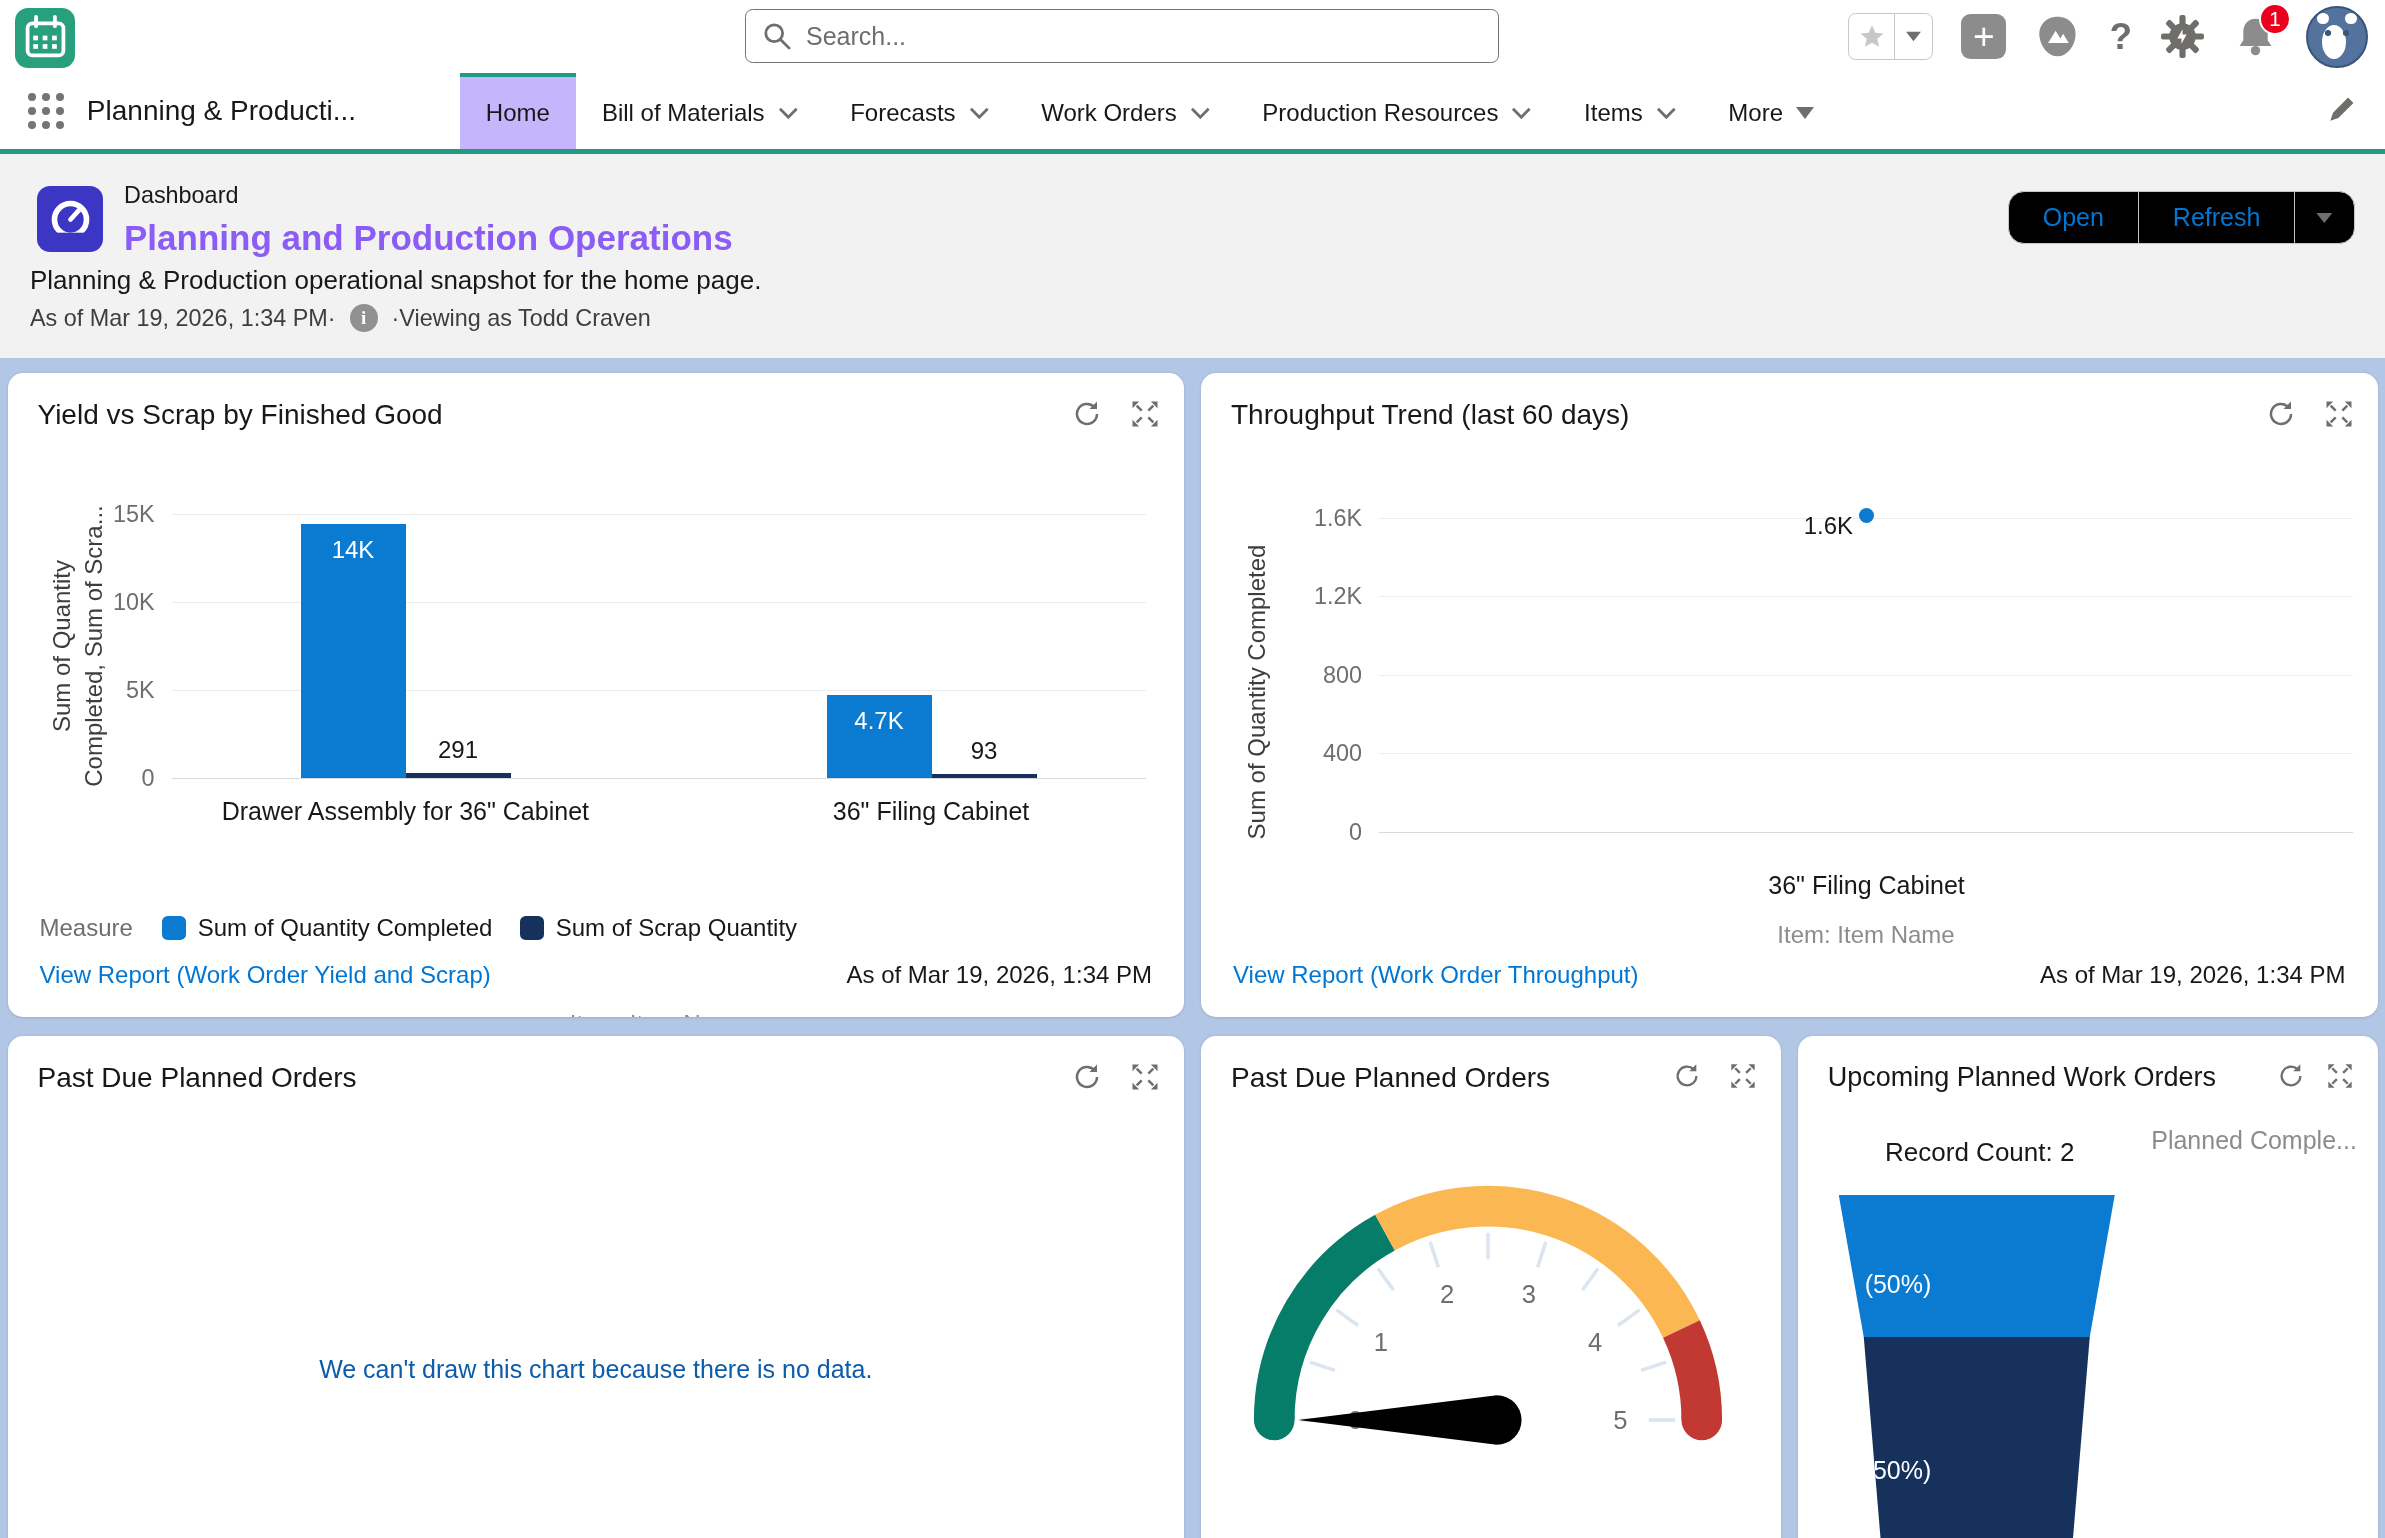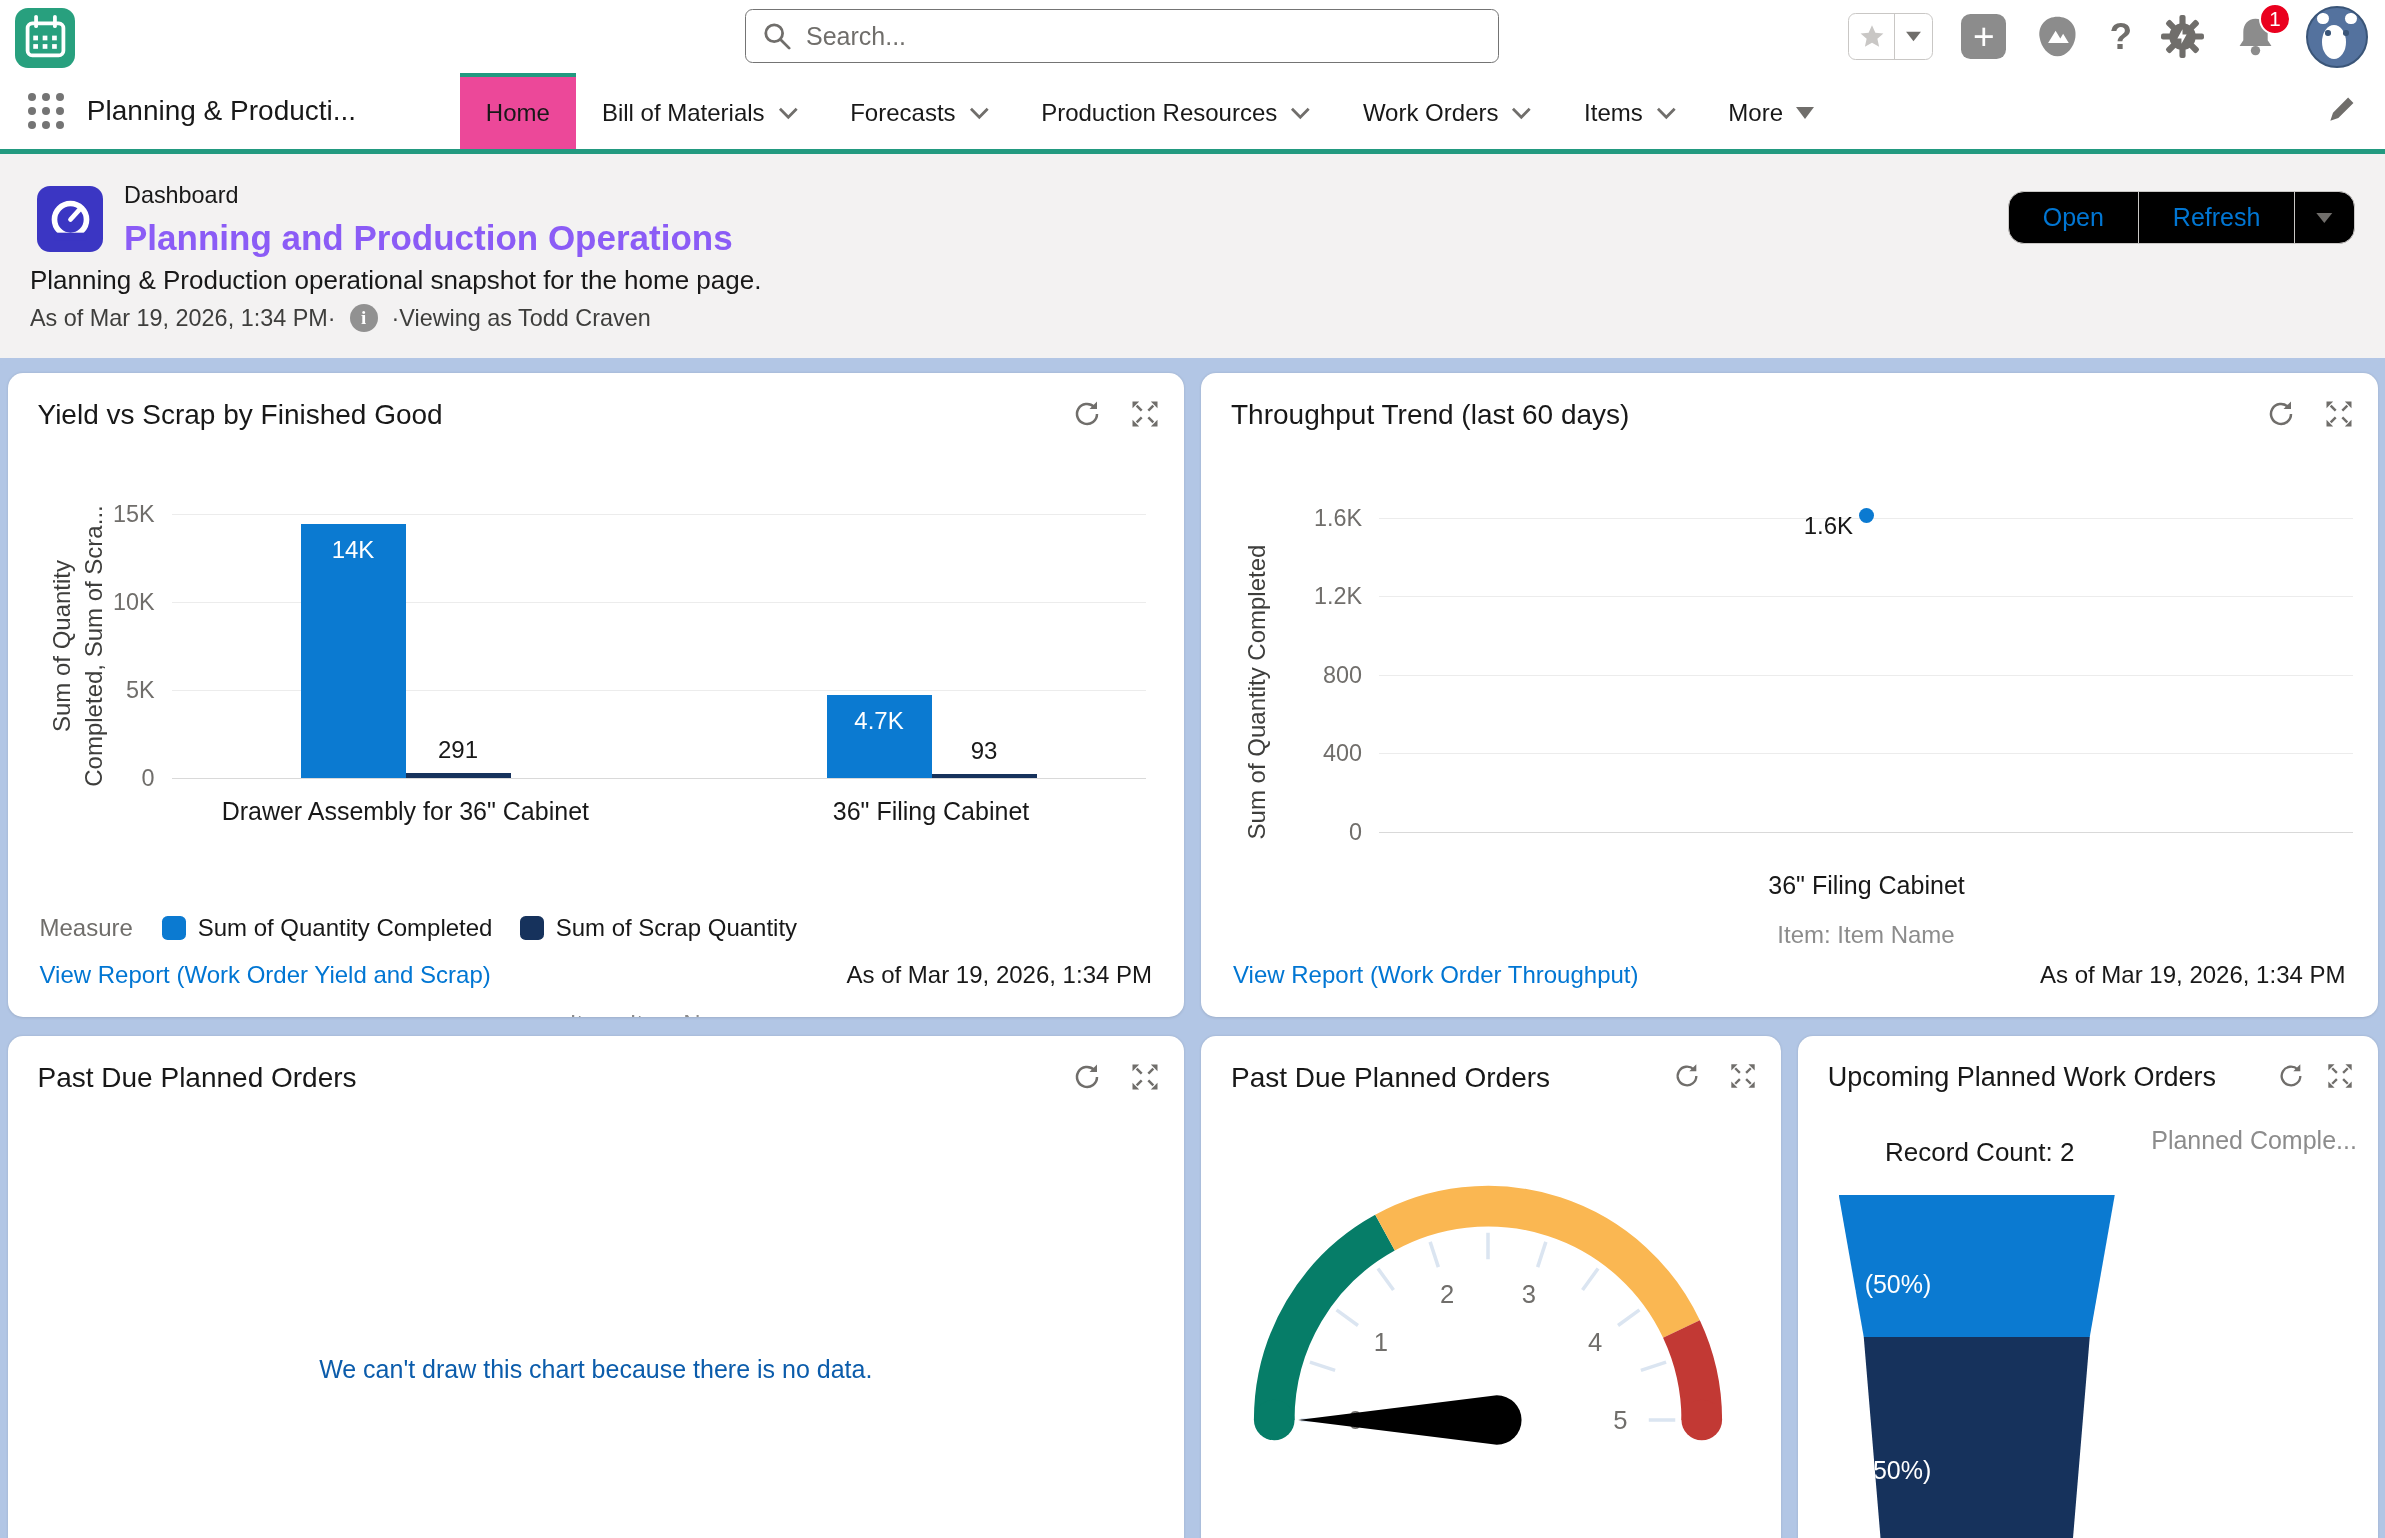--- a/index.html
+++ b/index.html
@@ -27,21 +27,21 @@
   .avatar .face{position:absolute;left:14px;top:17px;width:24px;height:34px;background:#fff;border-radius:12px/17px;}
   .avatar .ear{position:absolute;top:5.6px;width:11.2px;height:11.2px;border-radius:50%;background:#fff;}
   .avatar .eye{position:absolute;top:22.5px;width:5.6px;height:5.6px;border-radius:50%;background:#3A5578;}
   
   .navbar{position:absolute;top:73px;left:0;right:0;height:81px;background:#fff;border-bottom:5.6px solid #229A80;box-sizing:border-box;display:flex;align-items:stretch;}
   .waffle{align-self:center;margin:0 22.5px 0 28px;display:grid;grid-template-columns:repeat(3,8.4px);grid-gap:5.6px;}
   .waffle span{width:8.4px;height:8.4px;border-radius:50%;background:#747474;}
   .app-name{align-self:center;font-size:28px;color:#181818;width:328px;white-space:nowrap;overflow:hidden;}
   .tabs{display:flex;align-items:stretch;margin-left:45px;}
   .tab{display:flex;align-items:center;gap:13px;padding:0 26px;font-size:24px;color:#181818;cursor:pointer;border-top:4.7px solid transparent;box-sizing:border-box;}
-  .tab.active{background:#ec4899;border-top:4.7px solid #229A80;}
+  .tab.active{background:#c4b5fd;border-top:4.7px solid #229A80;}
   .tab .tri{width:0;height:0;border-left:9.4px solid transparent;border-right:9.4px solid transparent;border-top:12px solid #706e6b;}
   .nav-edit{margin-left:auto;align-self:center;margin-right:28px;}
   
   .dash-header{position:absolute;top:154px;left:0;right:0;height:204px;background:#F3F2F2;}
   .dh-icon{position:absolute;left:37px;top:32px;width:66px;height:66px;border-radius:13px;background:#3B36C3;display:flex;align-items:center;justify-content:center;}
   .dh-type{position:absolute;left:124px;top:28px;font-size:23.4px;color:#181818;}
   .dh-title{position:absolute;left:124px;top:64px;font-size:35px;font-weight:bold;color:#8b5cf6;}
   .dh-desc{position:absolute;left:30px;top:111px;font-size:26px;color:#181818;}
   .dh-asof{position:absolute;left:30px;top:150px;font-size:23.4px;color:#3e3e3c;display:flex;align-items:center;gap:14px;}
   .info-dot{width:28px;height:28px;border-radius:50%;background:#919191;color:#fff;font-size:19px;font-weight:bold;display:inline-flex;align-items:center;justify-content:center;font-family:"Liberation Serif",serif;}
@@ -194,27 +194,27 @@
           <path d="M2 2l9 9 9-9" fill="none" stroke="#706e6b" stroke-width="3"></path>
         </svg>
       </div>
       <div class="tab">
         <span>Forecasts</span>
         <svg width="20.6" height="13" viewBox="0 0 22 14">
           <path d="M2 2l9 9 9-9" fill="none" stroke="#706e6b" stroke-width="3"></path>
         </svg>
       </div>
       <div class="tab">
-        <span>Production Resources</span>
+        <span>Work Orders</span>
         <svg width="20.6" height="13" viewBox="0 0 22 14">
           <path d="M2 2l9 9 9-9" fill="none" stroke="#706e6b" stroke-width="3"></path>
         </svg>
       </div>
       <div class="tab">
-        <span>Work Orders</span>
+        <span>Production Resources</span>
         <svg width="20.6" height="13" viewBox="0 0 22 14">
           <path d="M2 2l9 9 9-9" fill="none" stroke="#706e6b" stroke-width="3"></path>
         </svg>
       </div>
       <div class="tab">
         <span>Items</span>
         <svg width="20.6" height="13" viewBox="0 0 22 14">
           <path d="M2 2l9 9 9-9" fill="none" stroke="#706e6b" stroke-width="3"></path>
         </svg>
       </div>

